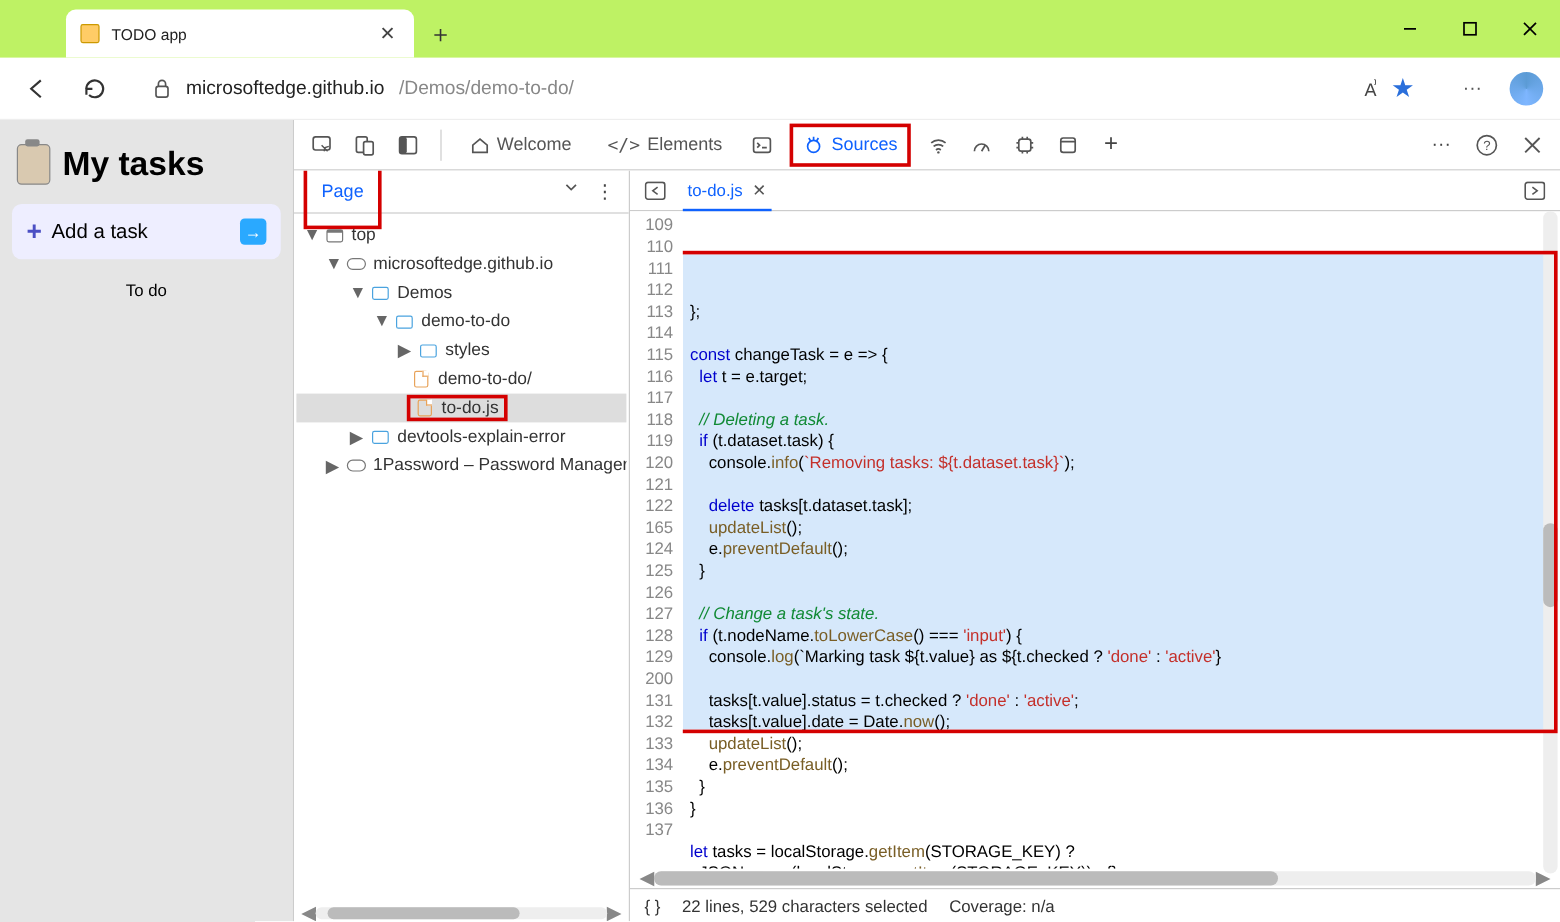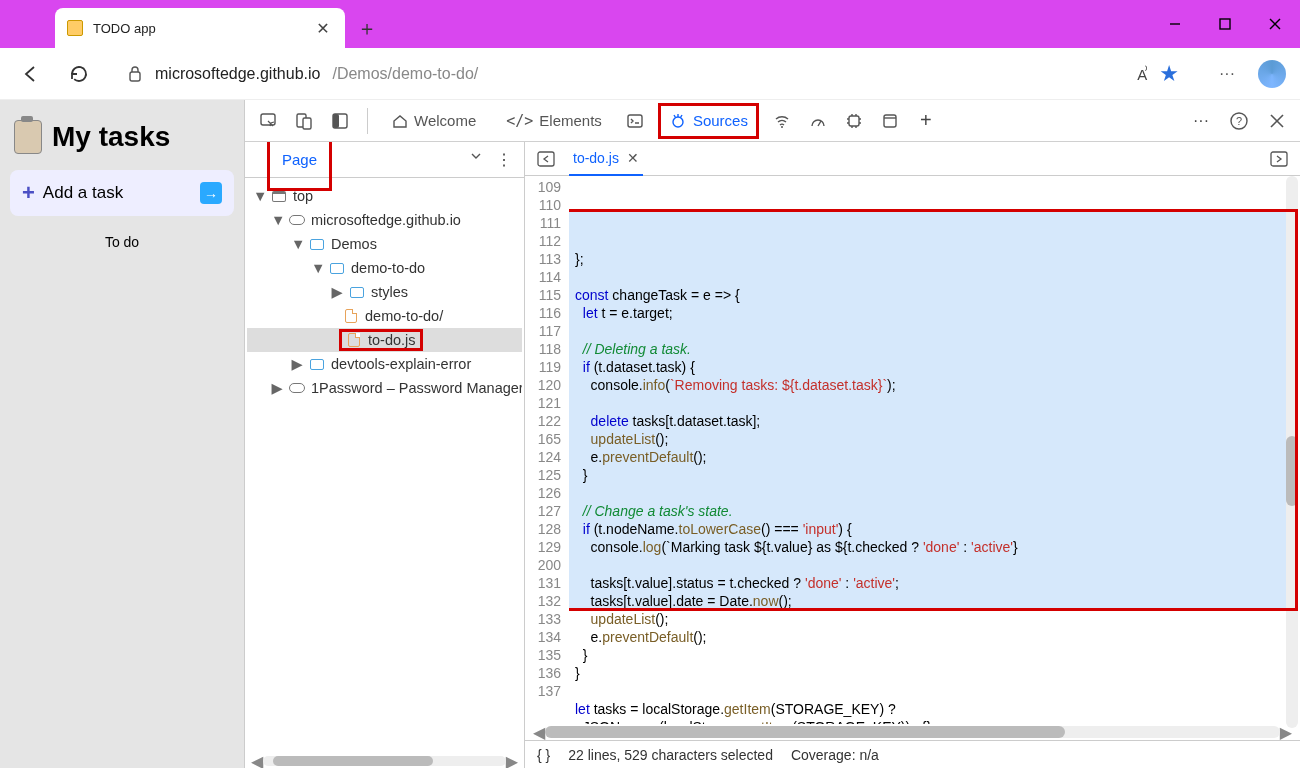--- a/index.html
+++ b/index.html
@@ -1,17 +1,17 @@
 <!DOCTYPE html>
 <html><head>
 <meta charset="utf-8">
 <style>
 * { margin:0; padding:0; box-sizing:border-box; font-family:"Segoe UI",Arial,sans-serif; }
 body { width:1300px; height:768px; background:#fff; overflow:hidden; display:flex; flex-direction:column; }
-.titlebar { height:48px; background:#d946ef; display:flex; align-items:flex-end; padding-left:55px; }
+.titlebar { height:48px; background:#bef264; display:flex; align-items:flex-end; padding-left:55px; }
 .tab { background:#fff; border-radius:8px 8px 0 0; height:40px; min-width:290px; display:flex; align-items:center; padding:0 12px; gap:10px; }
 .tab-favicon { width:16px; height:16px; background:#ffcc66; border:1px solid #c90; border-radius:2px; }
 .tab-title { font-size:13px; color:#222; flex:1; }
 .tab-close { width:20px; height:20px; display:flex; align-items:center; justify-content:center; color:#444; cursor:pointer; }
 .newtab { width:32px; height:32px; display:flex; align-items:center; justify-content:center; margin-left:6px; margin-bottom:4px; color:#333; font-size:20px; cursor:pointer; }
 .win-ctrl { margin-left:auto; display:flex; height:48px; }
 .win-btn { width:50px; display:flex; align-items:center; justify-content:center; color:#000; cursor:pointer; }
 .addr { height:52px; display:flex; align-items:center; padding:0 14px; gap:14px; border-bottom:1px solid #eee; }
 .nav-btn { width:34px; height:34px; display:flex; align-items:center; justify-content:center; color:#555; cursor:pointer; }
 .urlbox { flex:1; height:38px; border:1px solid transparent; border-radius:20px; display:flex; align-items:center; padding:0 16px; gap:12px; color:#444; font-size:16px; background:#fff; }
@@ -40,21 +40,21 @@
 .dt-tabs { height:42px; display:flex; align-items:center; padding:0 10px; gap:10px; border-bottom:1px solid #d0d0d0; }
 .dt-ico { width:26px; height:26px; display:flex; align-items:center; justify-content:center; color:#444; cursor:pointer; }
 .dt-tab { display:flex; align-items:center; gap:6px; padding:0 10px; height:42px; color:#555; font-size:15px; cursor:pointer; }
 .dt-tab.active { color:#0f62fe; border-bottom:3px solid #0f62fe; }
 .dt-tab.boxed { border:3px solid #d40000; padding:2px 8px; height:36px; }
 .dt-right { margin-left:auto; display:flex; gap:12px; }
 .dt-body { flex:1; display:flex; overflow:hidden; }
 
 .nav { width:280px; border-right:1px solid #ccc; display:flex; flex-direction:column; overflow:hidden; }
 .nav-head { height:36px; display:flex; align-items:center; border-bottom:1px solid #ccc; }
-.nav-head .page { padding:20px 12px; color:#0f62fe; border:3px solid #d40000; font-size:15px; margin-left:22px; }
+.nav-head .page { padding:20px 12px; color:#0f62fe; border:3px solid #d40000; font-size:15px; margin-left:8px; }
 .nav-head .exp { margin-left:auto; display:flex; gap:14px; padding-right:12px; color:#444; }
 .tree { flex:1; padding:6px 2px; overflow:hidden; font-size:14.5px; color:#333; }
 .tree-row { display:flex; align-items:center; gap:6px; height:24px; padding-left:6px; cursor:pointer; }
 .tree-row .tw { width:12px; text-align:center; color:#666; }
 .tree-row .ico { width:16px; height:16px; display:flex; align-items:center; justify-content:center; }
 .tree-row.selected { background:#ddd; }
 .folder-ico { width:14px; height:11px; border:1.4px solid #4aa3df; border-radius:2px; }
 .file-ico { width:12px; height:14px; border:1.4px solid #e8a35a; border-radius:2px; position:relative; }
 .file-ico::after{content:"";position:absolute;top:-1px;right:-1px;width:4px;height:4px;background:#fff;border-left:1.4px solid #e8a35a;border-bottom:1.4px solid #e8a35a;}
 .file-boxed { border:3px solid #d40000; padding:0 4px; }

